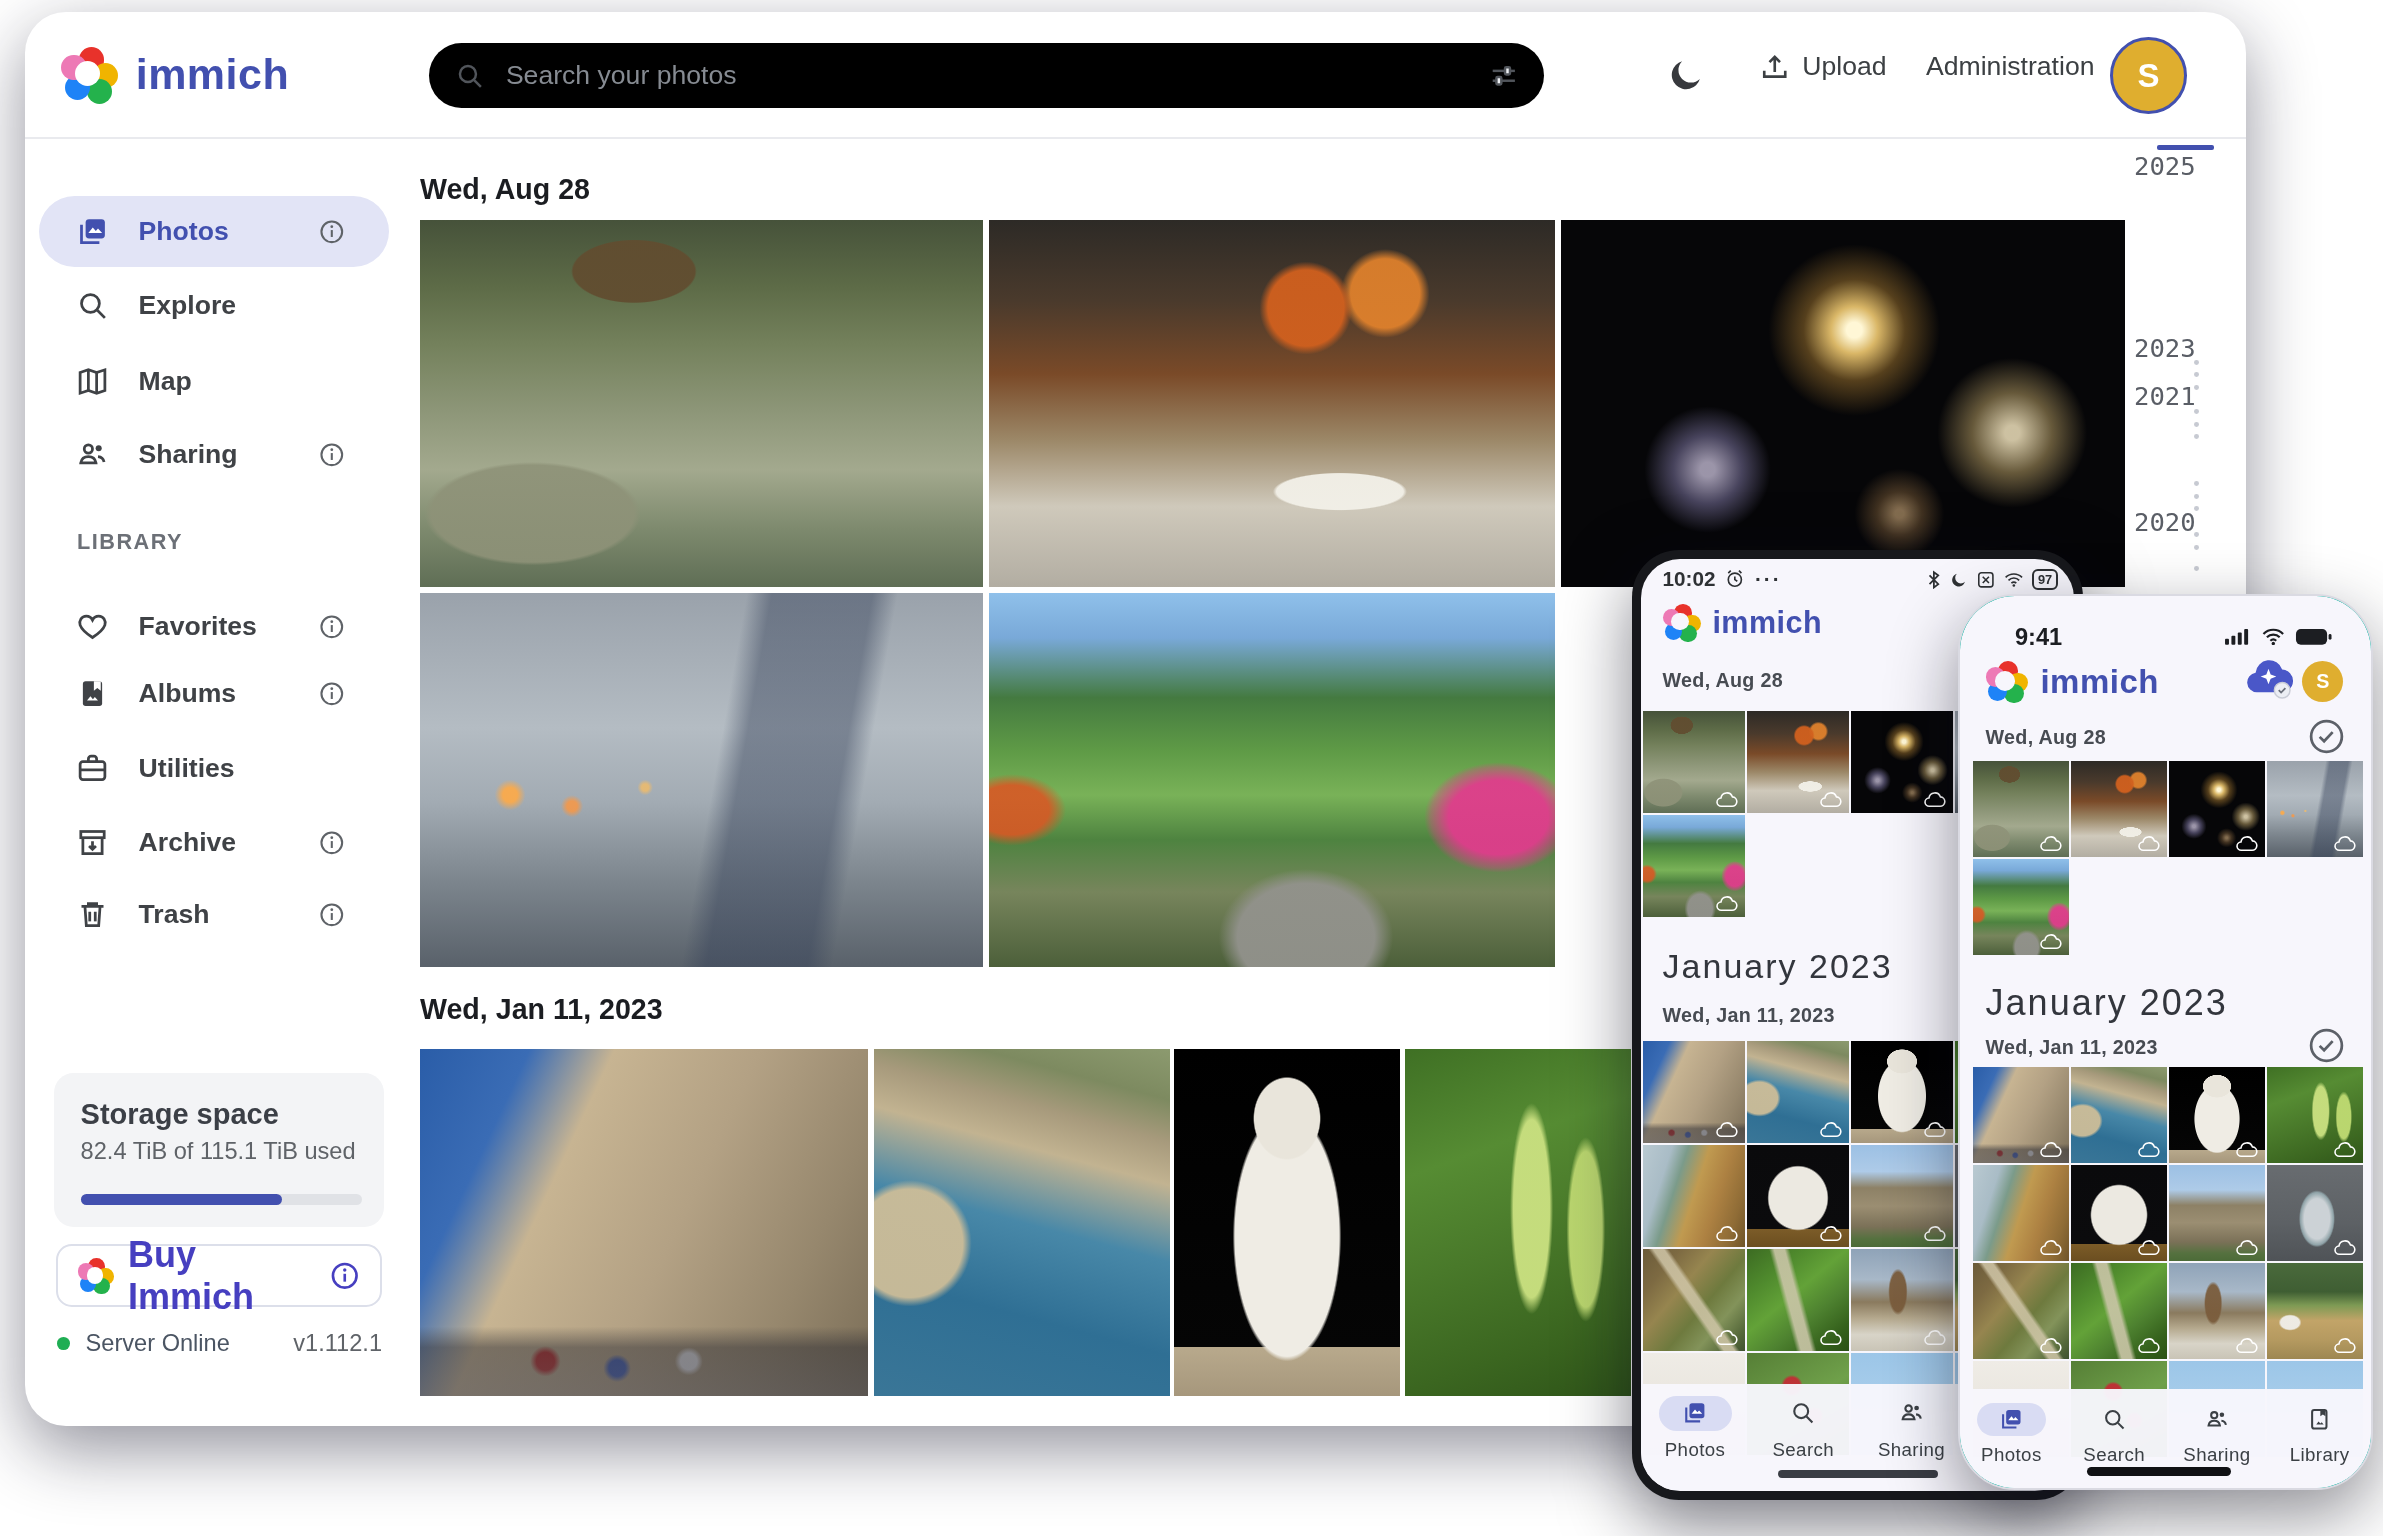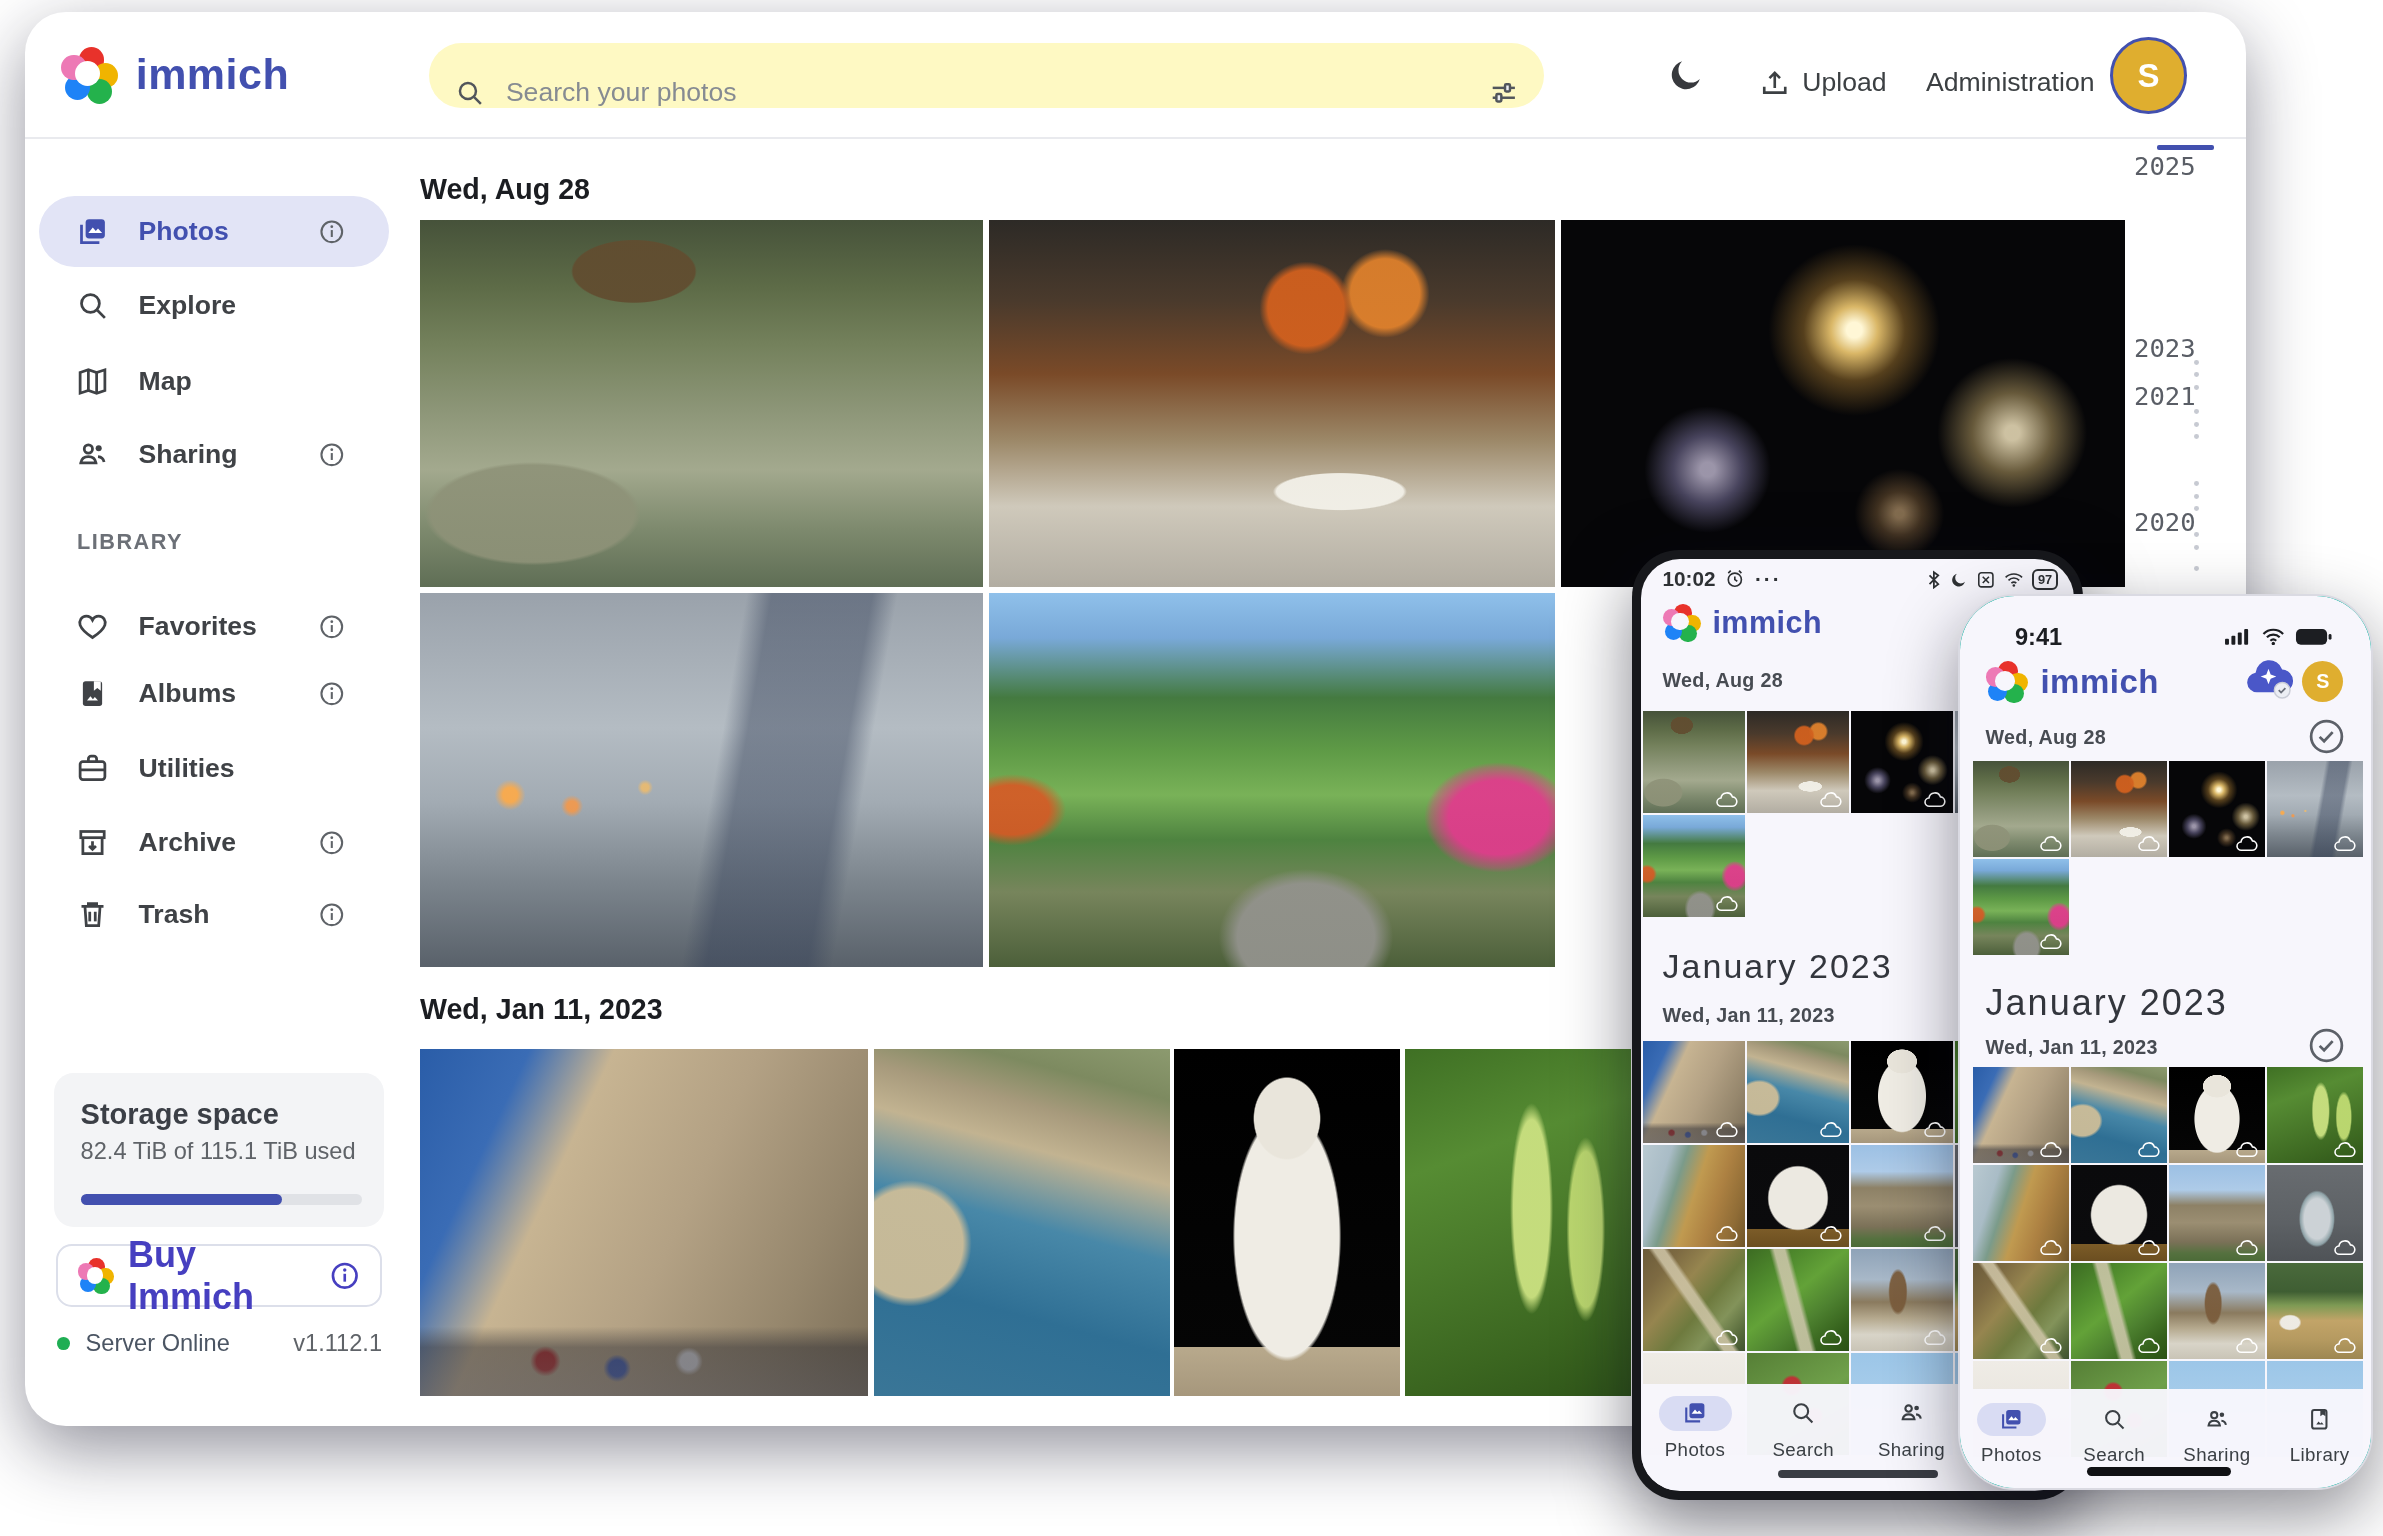--- a/index.html
+++ b/index.html
@@ -7,24 +7,24 @@
   .abs{position:absolute;}
   
   .window{left:24.6px;top:11.8px;width:2221px;height:1414px;background:#fff;border-radius:41px;
           box-shadow:0 23.6px 69px rgba(18,18,40,.45);}
   .hdr-divider{left:24.6px;top:137px;width:2221px;height:2px;background:#e9eaee;}
   
   .brandtext{font-weight:bold;color:#4250af;letter-spacing:0.5px;}
   .flower{position:relative;display:inline-block;}
   .flower i{position:absolute;border-radius:50%;}
   
-  .searchbar{left:429px;top:43px;width:1115px;height:65px;background:#fef9c3;border-radius:33px;
-             display:flex;align-items:flex-end;padding:0 25.6px;box-sizing:border-box;color:#7d838a;}
+  .searchbar{left:429px;top:43px;width:1115px;height:65px;background:#000000;border-radius:33px;
+             display:flex;align-items:center;padding:0 25.6px;box-sizing:border-box;color:#7d838a;}
   .searchbar .ph{font-size:26.6px;color:#868b92;margin-left:21.7px;flex:1;}
-  .topbtn{display:flex;align-items:flex-end;gap:11.8px;color:#3c4043;font-size:26.6px;}
+  .topbtn{display:flex;align-items:flex-start;gap:11.8px;color:#3c4043;font-size:26.6px;}
   .avatar{border-radius:50%;background:#dfae2f;border:3.9px solid #4250af;color:#fff;
           display:flex;align-items:center;justify-content:center;font-weight:bold;}
   
   .side-item{left:39px;width:350px;height:71px;display:flex;align-items:center;padding-left:37px;
              box-sizing:border-box;color:#3f4246;border-radius:39px;cursor:pointer;}
   .side-item .lbl{margin-left:29.6px;font-size:26.6px;font-weight:600;}
   .side-item .info{margin-left:auto;margin-right:43px;display:flex;}
   .side-item.active{background:#e2e4f6;color:#4250af;}
   .side-heading{left:77px;font-size:21.7px;letter-spacing:1.5px;color:#6c7077;font-weight:600;}
   .storage-card{left:54px;top:1073px;width:330px;height:154px;background:#f3f4f6;border-radius:19.7px;}

